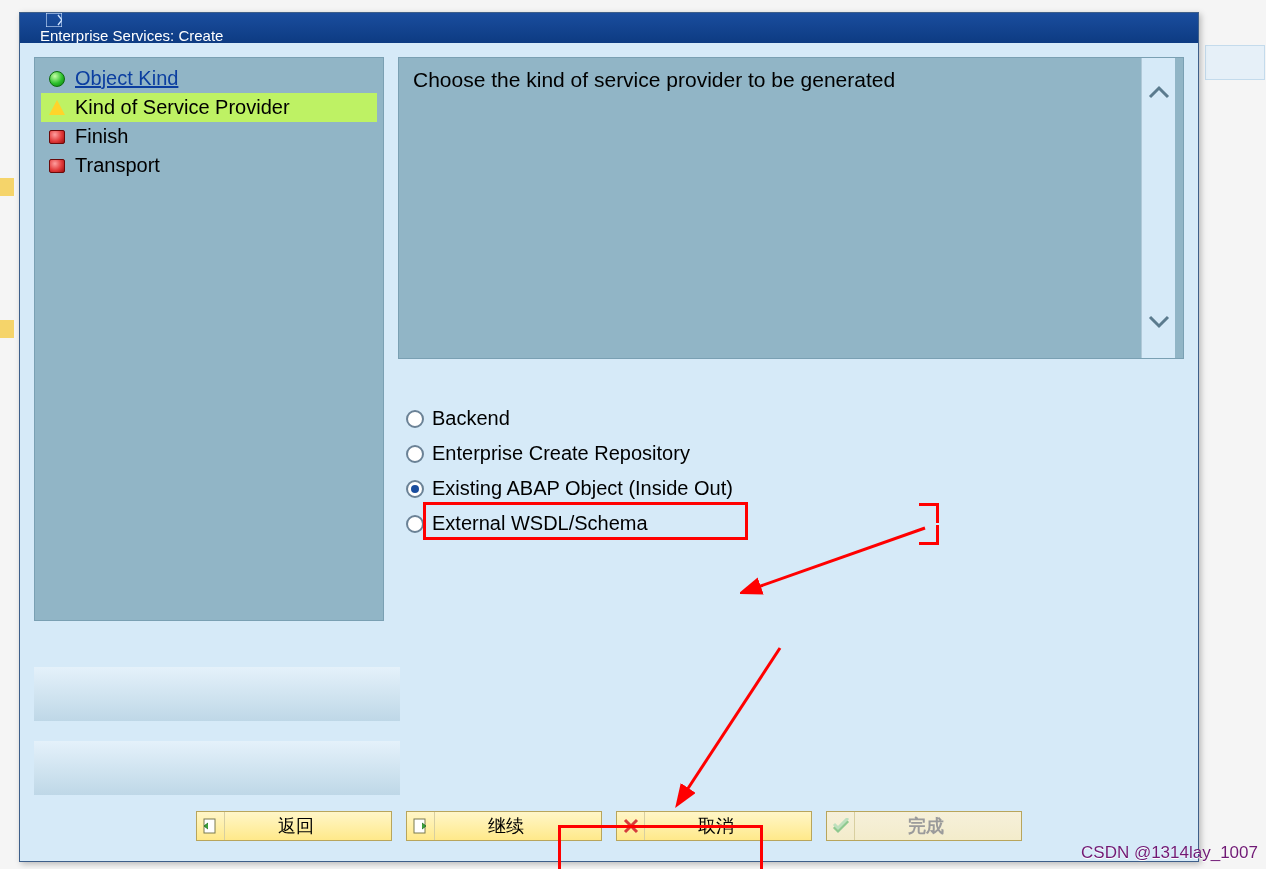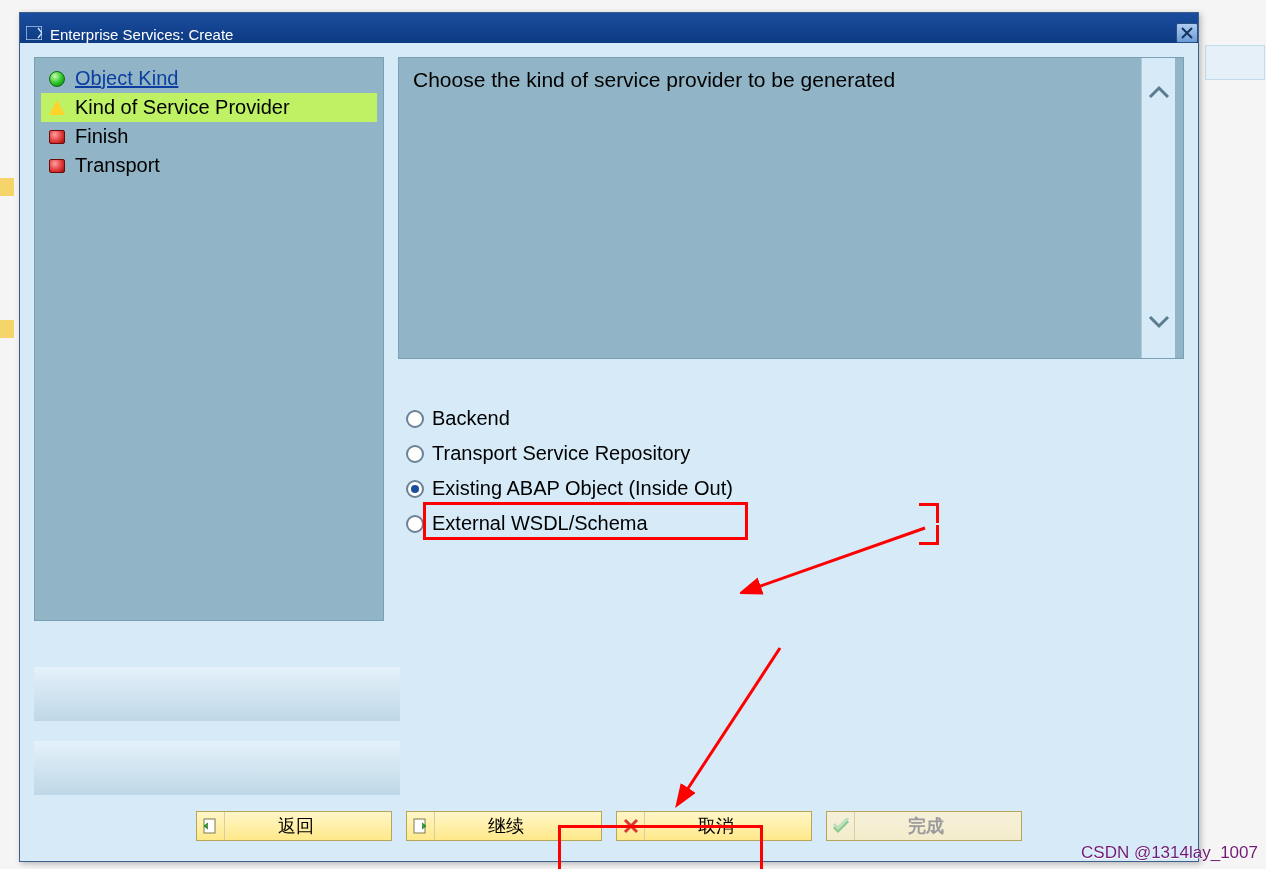--- a/index.html
+++ b/index.html
@@ -25,24 +25,25 @@
       background: #d6eaf8;
       border: 1px solid #3e5f8a;
       box-shadow: 2px 2px 6px rgba(0,0,0,0.25);
       display: flex;
       flex-direction: column;
     }
     .titlebar {
       height: 30px;
       background: linear-gradient(to bottom, #1a4d9e 0%, #0d3b82 100%);
       display: flex;
-      align-items: flex-end;
+      align-items: flex-start;
       color: #fff;
       font-size: 15px;
-      padding: 0 0;
+      padding: 0 20px;
+      flex-direction: column;
     }
     .titlebar .title-icon {
       width: 20px; height: 20px;
       display:inline-flex;align-items:center;justify-content:center;
       margin-right:6px; margin-left:4px;
     }
     .titlebar-title { flex: 0 0 auto; }
     .titlebar-spacer { flex: 1; }
     .titlebar-close {
       width: 22px; height: 20px;
@@ -247,21 +248,21 @@
           </div>
         </div>
 
         <div class="radio-area">
           <label class="radio-row">
             <input type="radio" name="kind" class="radio-input" style="">
             <span>Backend</span>
           </label>
           <label class="radio-row">
             <input type="radio" name="kind" class="radio-input" style="">
-            <span>Transport Service Repository</span>
+            <span>Enterprise Create Repository</span>
           </label>
           <label class="radio-row">
             <input type="radio" name="kind" class="radio-input" checked="" style="">
             <span>Existing ABAP Object (Inside Out)</span>
           </label>
           <label class="radio-row">
             <input type="radio" name="kind" class="radio-input" style="">
             <span>External WSDL/Schema</span>
           </label>
         </div>

